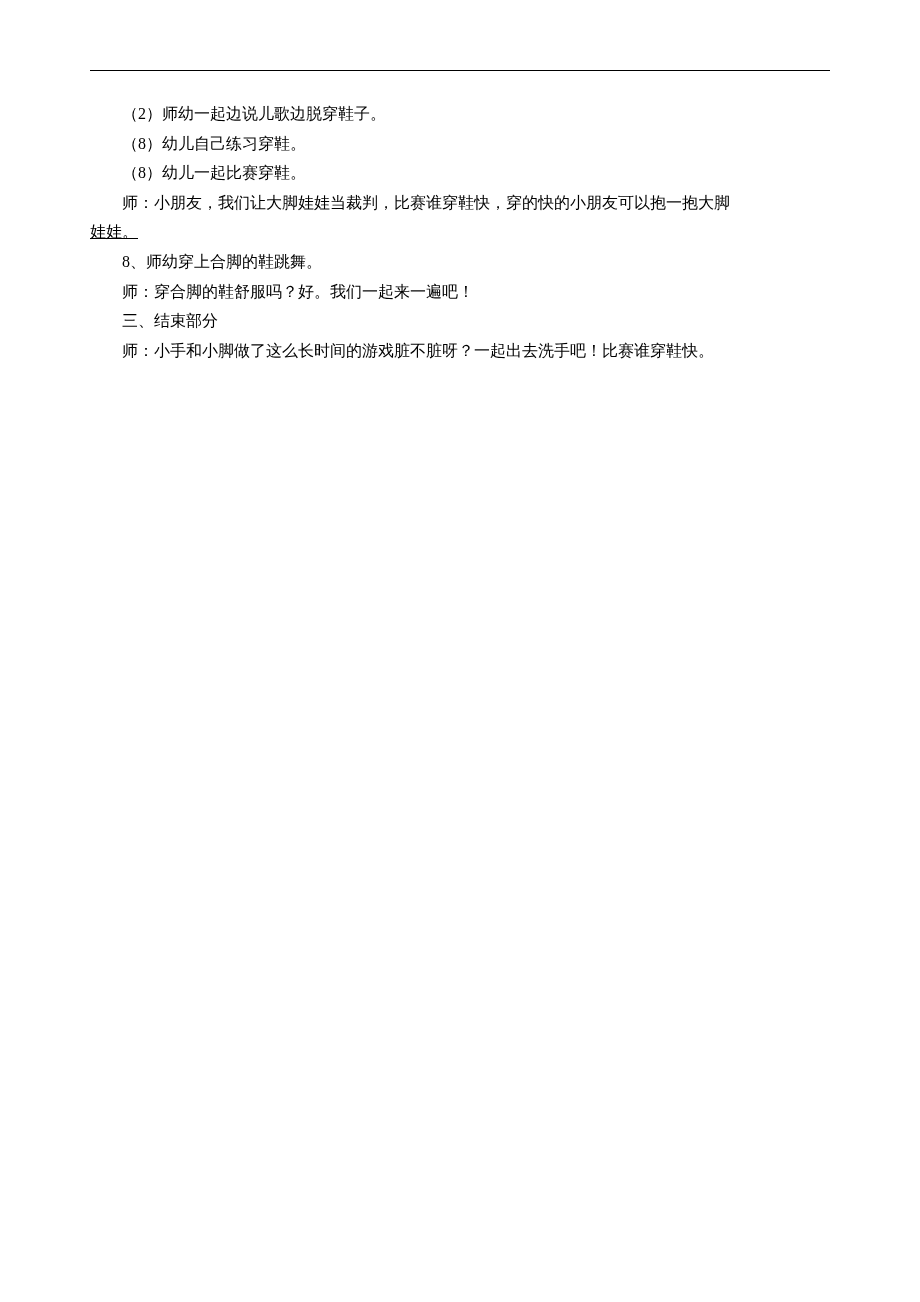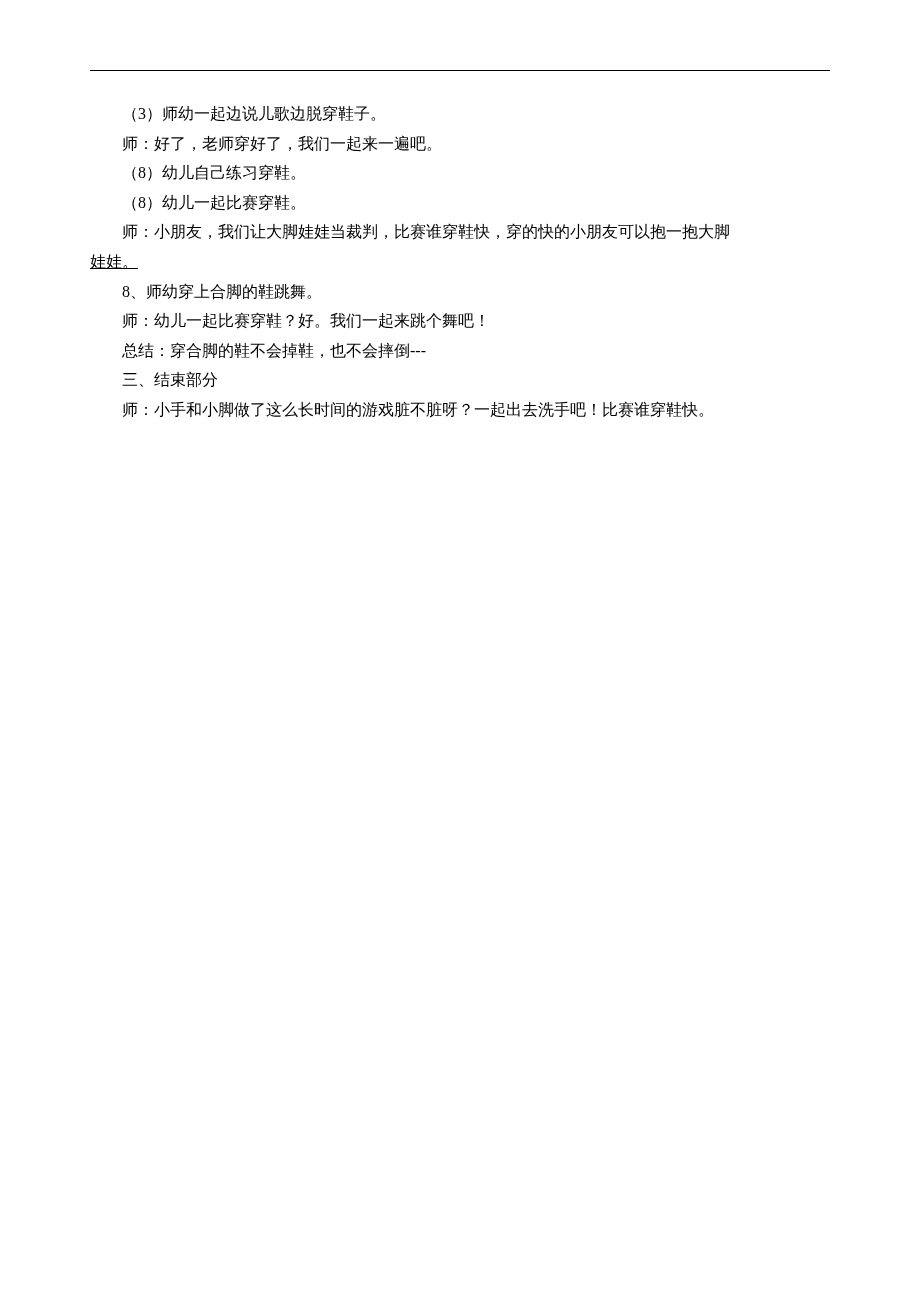--- a/index.html
+++ b/index.html
@@ -34,24 +34,22 @@
       padding-left: 0;
       text-decoration: underline;
     }
   </style>
 </head>
 <body>
 
 <div class="divider"></div>
 
 <div class="content">
-  <div class="line indent-2">（3）师幼一起边说儿歌边脱穿鞋子。</div>
-  <div class="line indent-2">师：好了，老师穿好了，我们一起来一遍吧。</div>
+  <div class="line indent-2">（2）师幼一起边说儿歌边脱穿鞋子。</div>
   <div class="line indent-2">（8）幼儿自己练习穿鞋。</div>
   <div class="line indent-2">（8）幼儿一起比赛穿鞋。</div>
   <div class="line indent-2">师：小朋友，我们让大脚娃娃当裁判，比赛谁穿鞋快，穿的快的小朋友可以抱一抱大脚</div>
   <div class="line no-indent">娃娃。</div>
   <div class="line indent-2">8、师幼穿上合脚的鞋跳舞。</div>
-  <div class="line indent-2">师：幼儿一起比赛穿鞋？好。我们一起来跳个舞吧！</div>
-  <div class="line indent-2">总结：穿合脚的鞋不会掉鞋，也不会摔倒---</div>
+  <div class="line indent-2">师：穿合脚的鞋舒服吗？好。我们一起来一遍吧！</div>
   <div class="line indent-2">三、结束部分</div>
   <div class="line indent-2">师：小手和小脚做了这么长时间的游戏脏不脏呀？一起出去洗手吧！比赛谁穿鞋快。</div>
 </div>
 
 </body></html>

